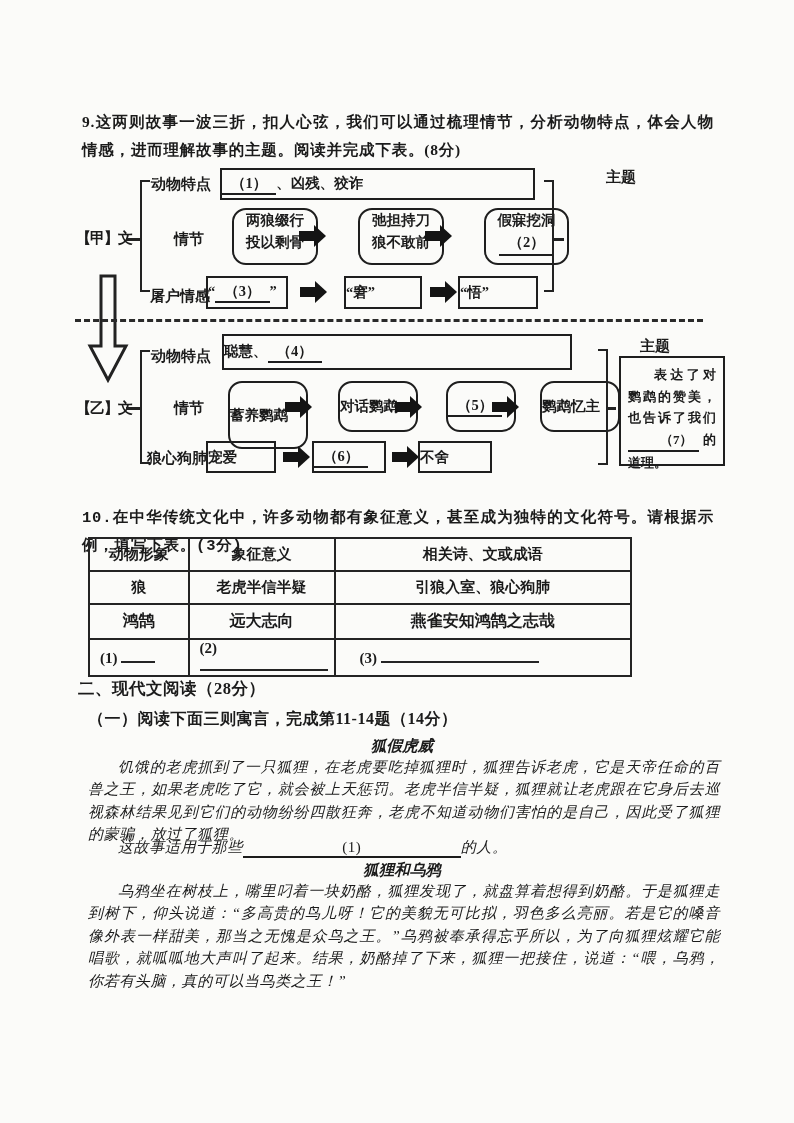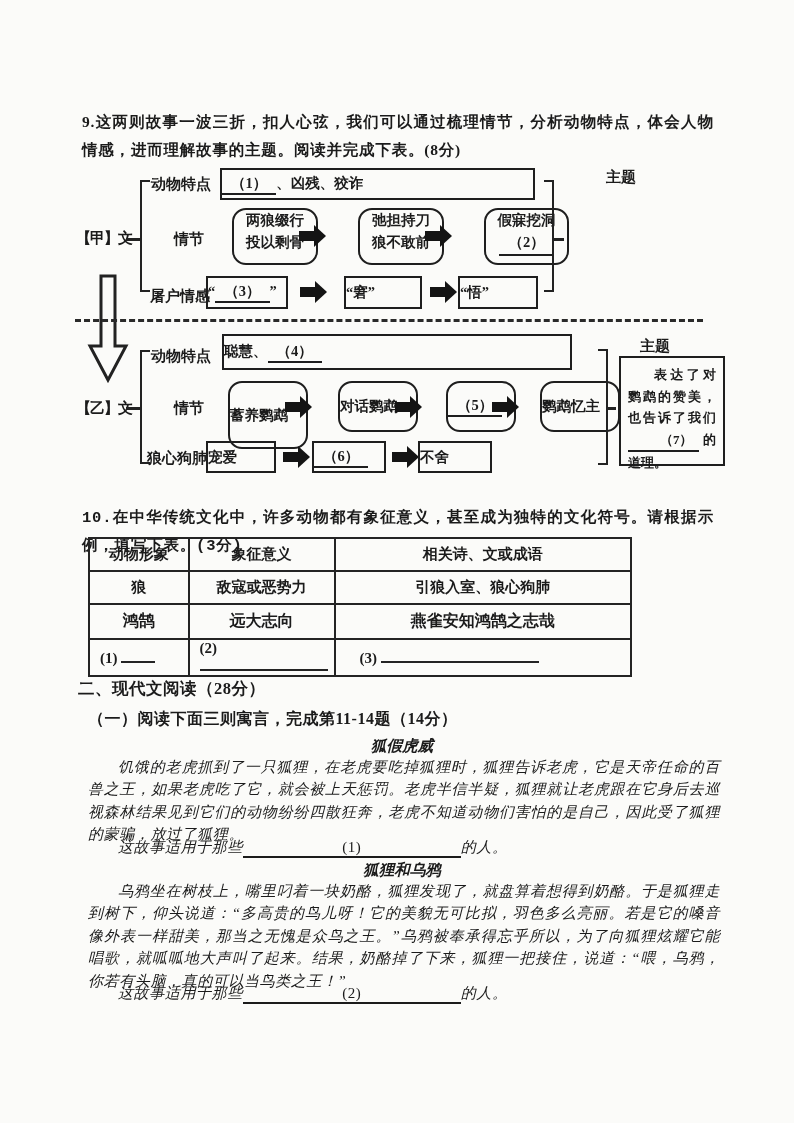--- a/index.html
+++ b/index.html
@@ -143,21 +143,21 @@
         <col style="width:302px">
       </colgroup>
     <tbody>
         <tr>
       <td>动物形象</td>
       <td>象征意义</td>
       <td>相关诗、文或成语</td>
     </tr>
     <tr>
       <td>狼</td>
-      <td>敌寇或恶势力</td>
+      <td>老虎半信半疑</td>
       <td>引狼入室、狼心狗肺</td>
     </tr>
     <tr style="height:35px;">
       <td style="font-size:16px;">鸿鹄</td>
       <td style="font-size:16px;">远大志向</td>
       <td style="font-size:16px;">燕雀安知鸿鹄之志哉</td>
     </tr>
     <tr>
       <td class="fillcell"><span>(1)</span> <span class="fb fb-s"></span></td>
       <td class="fillcell"><span>(2)</span> <span class="fb fb-m"></span></td>
@@ -170,17 +170,14 @@
   <div class="abs heading" style="left:88px; top:709px; font-size:16px;">（一）阅读下面三则寓言，完成第11-14题（14分）</div>
 
   <div class="abs ftitle" style="left:88px; top:736px; width:628px;">狐假虎威</div>
   <div class="abs fbody" style="left:88px; top:756px; width:632px;">饥饿的老虎抓到了一只狐狸，在老虎要吃掉狐狸时，狐狸告诉老虎，它是天帝任命的百兽之王，如果老虎吃了它，就会被上天惩罚。老虎半信半疑，狐狸就让老虎跟在它身后去巡视森林结果见到它们的动物纷纷四散狂奔，老虎不知道动物们害怕的是自己，因此受了狐狸的蒙骗，放过了狐狸。</div>
   <div class="abs fillline" style="left:88px; top:838px; width:632px;">
     <span>这故事适用于那些</span><span class="blankwide">(1)</span><span>的人。</span>
   </div>
 
   <div class="abs ftitle" style="left:88px; top:860px; width:628px;">狐狸和乌鸦</div>
   <div class="abs fbody" style="left:88px; top:880px; width:632px;">乌鸦坐在树枝上，嘴里叼着一块奶酪，狐狸发现了，就盘算着想得到奶酪。于是狐狸走到树下，仰头说道：“多高贵的鸟儿呀！它的美貌无可比拟，羽色多么亮丽。若是它的嗓音像外表一样甜美，那当之无愧是众鸟之王。”乌鸦被奉承得忘乎所以，为了向狐狸炫耀它能唱歌，就呱呱地大声叫了起来。结果，奶酪掉了下来，狐狸一把接住，说道：“喂，乌鸦，你若有头脑，真的可以当鸟类之王！”</div>
-  <div class="abs fillline" style="left:88px; top:984px; width:632px;">
-    <span>这故事适用于那些</span><span class="blankwide">(2)</span><span>的人。</span>
-  </div>
 
 </div>
 
 </body></html>

